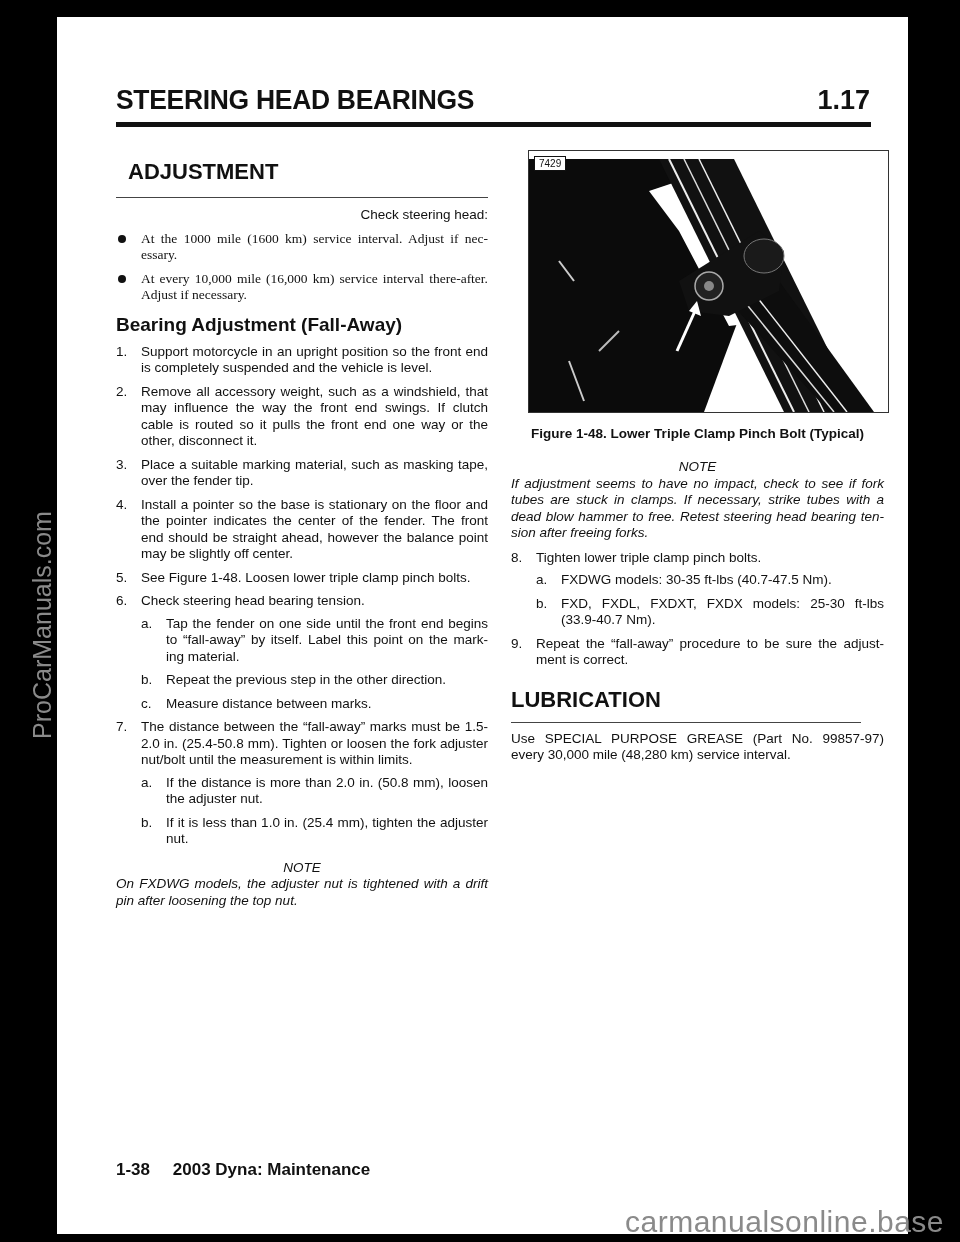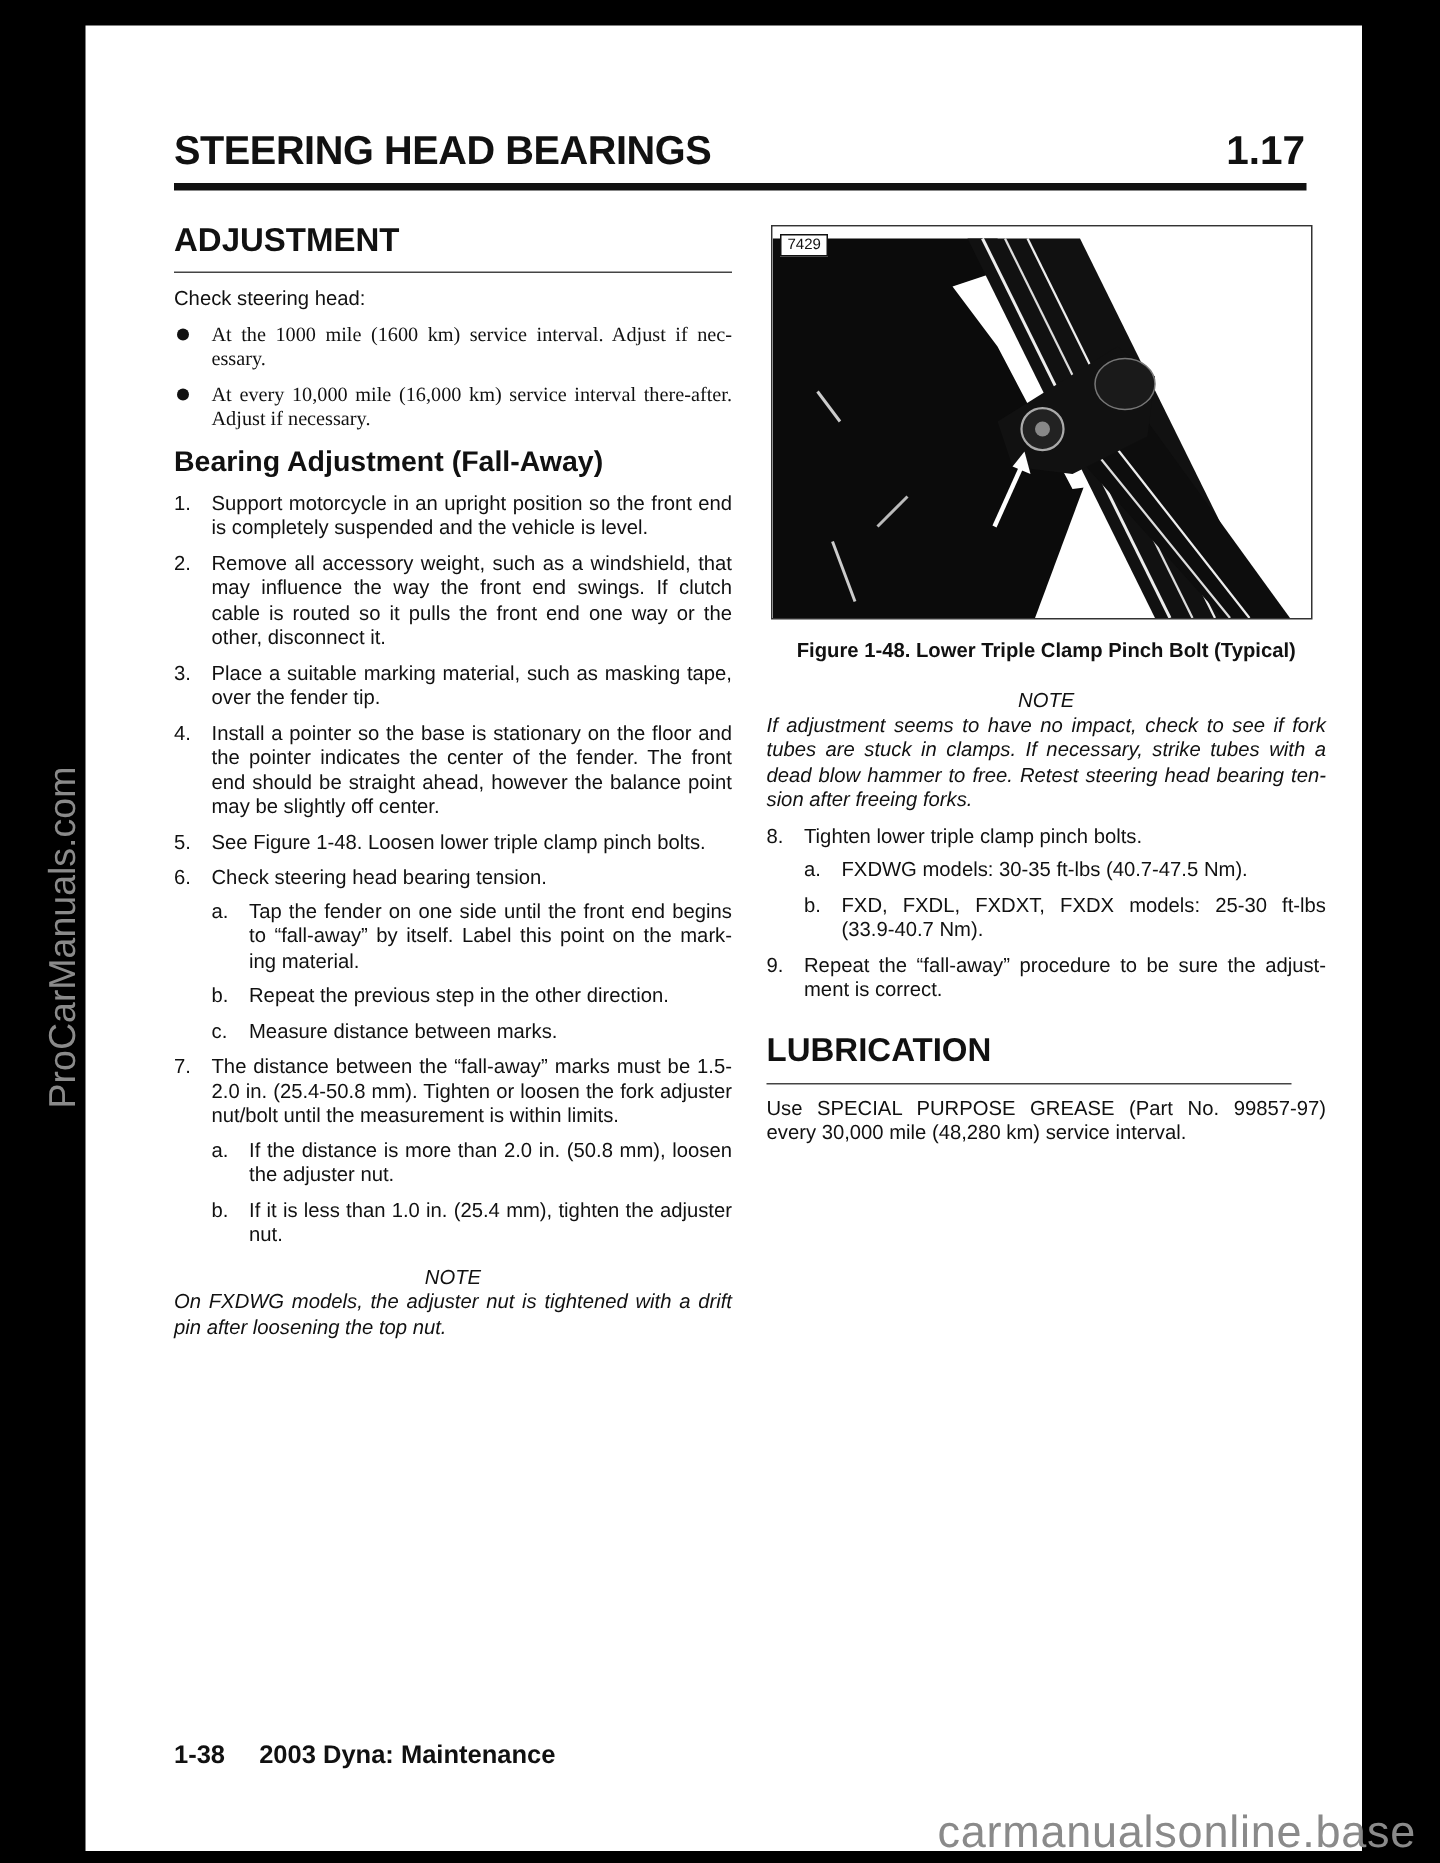--- a/index.html
+++ b/index.html
@@ -29,24 +29,24 @@
       right: 38px; top: 68px;
       font-size: 27px; font-weight: bold;
     }
     .hdr-rule {
       left: 59px; top: 105px; width: 755px; height: 5px; background: #111;
     }
 
     
     .lcol { left: 59px; top: 130px; width: 372px; }
     .h-section {
-      font-size: 22px; font-weight: bold; margin: 0; line-height: 26px;
+      font-size: 22px; font-weight: bold; margin: 12px; line-height: 26px;
     }
     .rule-thin { height: 1px; background: #444; margin: 8px 0 9px 0; width: 372px; }
-    .p { font-size: 13.5px; line-height: 16.5px; margin: 0; }
+    .p { font-size: 13.5px; line-height: 16.5px; margin: 0; text-align: right; }
     .bullets { list-style: none; margin: 7px 0 0 0; padding: 0; }
     .bullets li {
       position: relative; padding-left: 25px;
       font-size: 13.5px; line-height: 16.5px; margin-bottom: 7px;
       text-align: justify;
       font-family: Liberation Serif, serif;
     }
     .bullets li .dot {
       position: absolute; left: 2px; top: 4px;
       width: 8px; height: 8px; border-radius: 50%; background: #111;
@@ -71,21 +71,21 @@
     .note-title {
       text-align: center; font-style: italic; font-size: 13.5px; line-height: 16.5px;
       margin: 12px 0 0 0;
     }
     .note-body { font-style: italic; font-size: 13.5px; line-height: 16.5px; margin: 0; text-align: justify; }
 
     
     .rcol { left: 454px; top: 133px; width: 373px; }
     .figure {
       position: relative; width: 359px; height: 261px;
-      border: 1.5px solid #333; margin-left: 3px; overflow: hidden; background: #fff;
+      border: 1.5px solid #333; margin-left: 17px; overflow: hidden; background: #fff;
     }
     .fig-label {
       position: absolute; left: 5px; top: 5px;
       background: #fff; border: 1px solid #111;
       font-size: 10px; padding: 0 4px; line-height: 13px; z-index: 5;
     }
     .fig-caption {
       font-size: 13.5px; font-weight: bold; text-align: center; margin: 12px 0 0 0; line-height: 17px;
     }
     .rcol .note-title { margin-top: 17px; }

